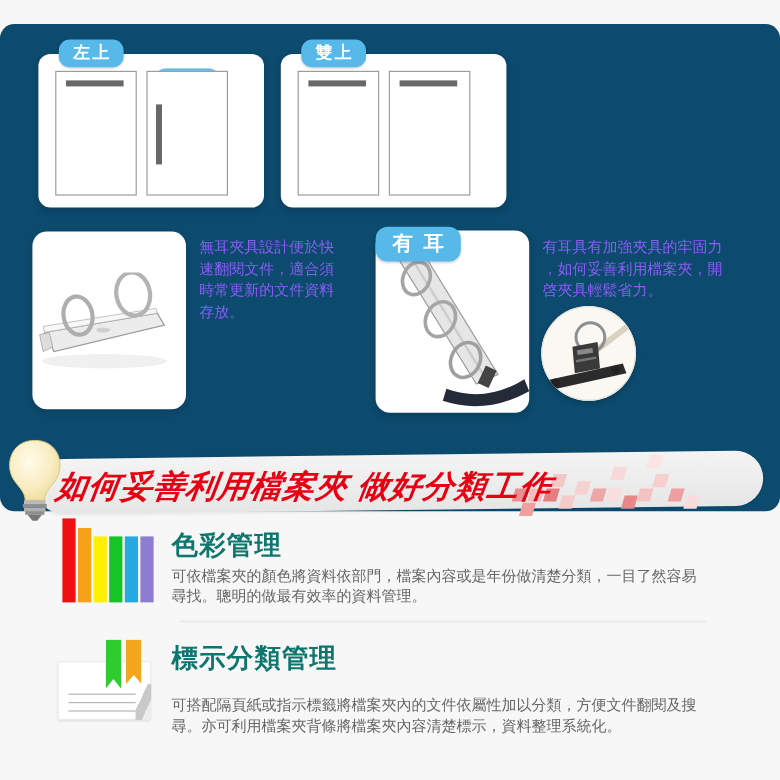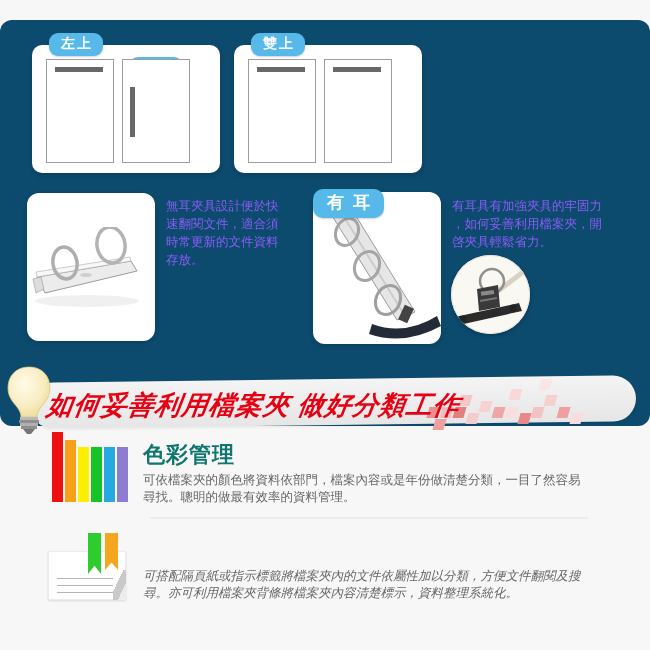--- a/index.html
+++ b/index.html
@@ -85,21 +85,21 @@
   .cb1 { height: 70px; } .cb2 { height: 62px; } .cb3,.cb4,.cb5,.cb6 { height: 55px; }
   .tip-heading {
     position: absolute; left: 143px; font-size: 22px; font-weight: 600;
     color: #0f766e; letter-spacing: 1px;
   }
   .h1pos { top: 440px; } .h2pos { top: 534px; }
   .tip-body {
     position: absolute; left: 143px; width: 446px; font-size: 12.5px;
     color: #666; line-height: 17px; word-break: break-all; line-break: anywhere;
   }
-  .p1pos { top: 454px; margin-top: 18px; } .p2pos { top: 568px; font-style: italic; }
+  .p1pos { top: 454px; margin-top: 18px; } .p2pos { top: 580px; }
   .divider { position: absolute; left: 150px; top: 517px; width: 438px; height: 2px; background: #ececec; }
   
   .bm-icon { position: absolute; left: 45px; top: 528px; width: 95px; height: 78px; }
   .bm-card {
     position: absolute; left: 3px; top: 23px; width: 78px; height: 49px;
     background: #fff; border: 1px solid #ececec; box-shadow: 0 1px 2px rgba(0,0,0,.12);
   }
   .bm-line { position: absolute; left: 8px; width: 58px; height: 1px; background: #b5b5b5; }
   .l1 { top: 26px; } .l2 { top: 33px; } .l3 { top: 40px; }
   .bm-fold {
@@ -236,15 +236,16 @@
   <div class="bm-icon">
     <div class="bm-card">
       <span class="bm-line l1"></span>
       <span class="bm-line l2"></span>
       <span class="bm-line l3"></span>
       <span class="bm-fold"></span>
     </div>
     <span class="bm-tag bm-green" style="background:#2fcc2f"></span>
     <span class="bm-tag bm-orange" style="background:#f5a61f"></span>
   </div>
+  <h2 class="tip-heading h2pos">標示分類管理</h2>
   <p class="tip-body p2pos">可搭配隔頁紙或指示標籤將檔案夾內的文件依屬性加以分類，方便文件翻閱及搜尋。亦可利用檔案夾背條將檔案夾內容清楚標示，資料整理系統化。</p>
 
 </div>
 
 </body></html>

